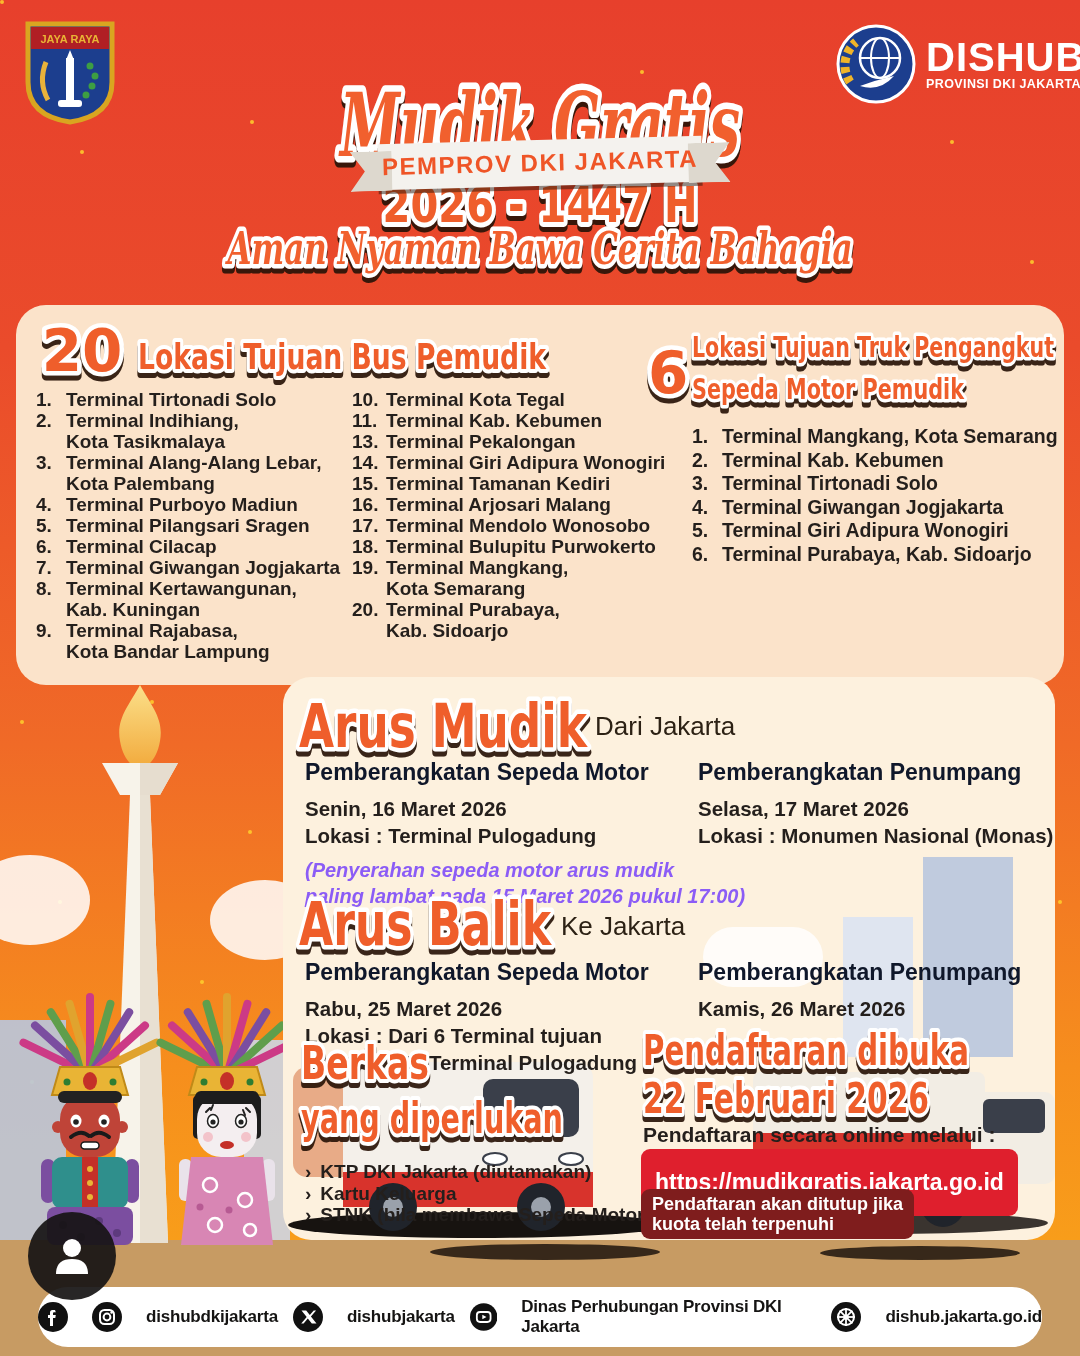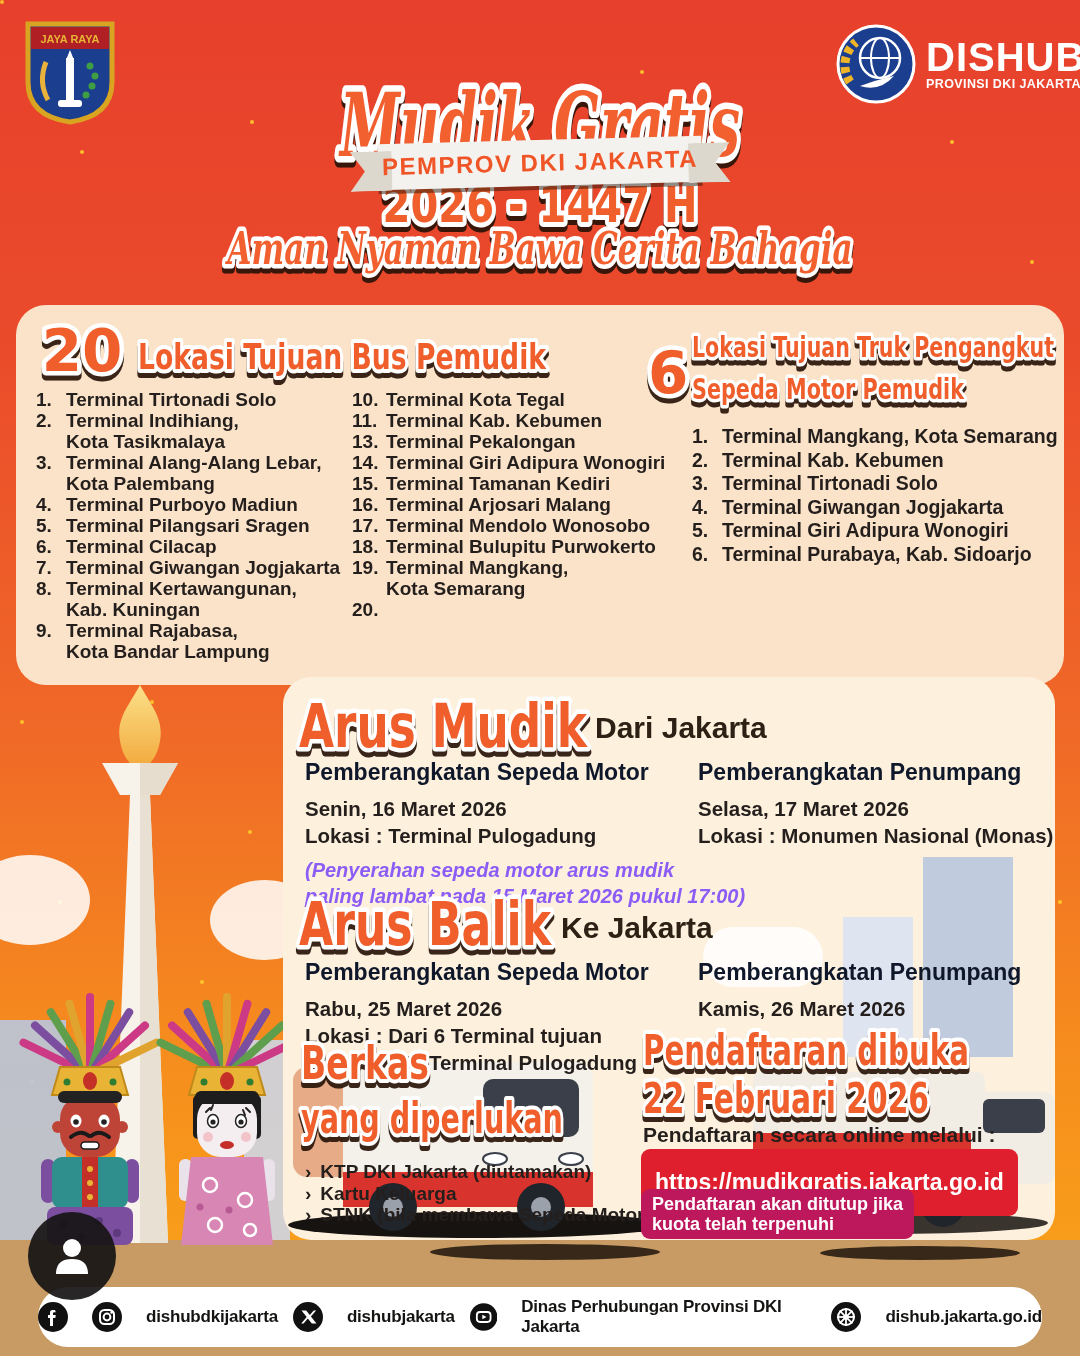--- a/index.html
+++ b/index.html
@@ -41,28 +41,28 @@
   .colB{left:336px;top:84px}
   .colB .n{width:34px}
   .truckList{left:676px;top:120px}
   .truckList .li{font-size:19.5px;line-height:23.5px}
   .sh{color:#0f172a;font-size:23px;font-weight:800;margin-bottom:9px}
   .date,.loc{font-size:20.5px;font-weight:700;color:#241f1c;line-height:27px}
   .loc2{display:block;margin-left:92px}
   .balikR .loc2{margin-left:118px}
   .note{margin-top:8px;font-size:20px;font-style:italic;font-weight:700;line-height:26px;
     white-space:pre-line;color:#8b5cf6}
-  .amSub,.abSub{font-size:30px;font-weight:700;color:#2c2114;z-index:3}
+  .amSub,.abSub{font-size:26px;font-weight:400;color:#2c2114;z-index:3}
   .txtblock{z-index:3}
   .berkasList{left:22px;top:484px;z-index:3}
   .bi{display:flex;gap:9px;font-size:19px;font-weight:700;line-height:21.5px;color:#241f1c}
   .onlineLabel{left:360px;top:446px;font-size:21px;font-weight:700;color:#241f1c;z-index:3}
   .urlPill{left:358px;top:472px;background:#df1f2d;color:#fff;font-size:23px;font-weight:700;
     padding:20px 14px;border-radius:9px;z-index:3}
-  .noteBox{left:358px;top:512px;background:#be185d;color:#fff;font-size:18px;font-weight:700;
+  .noteBox{left:358px;top:512px;background:#7f1d1d;color:#fff;font-size:18px;font-weight:700;
     line-height:20px;padding:5px 11px;border-radius:9px;white-space:pre-line;z-index:3}
   .pill{left:38px;top:1287px;width:1004px;height:60px;background:#fff;border-radius:32px;
     display:flex;align-items:center;justify-content:center;gap:15px;z-index:5}
   .fi{display:flex;align-items:center;gap:24px;font-size:17px;font-weight:700;color:#151413;
     letter-spacing:-.2px}
   .avatar{left:28px;top:1212px;width:88px;height:88px;border-radius:50%;
     background:rgba(22,20,20,.92);display:flex;align-items:center;justify-content:center;z-index:6}
   .shadowT{background:#1d140d;border-radius:50%;opacity:.85;z-index:1}
   .cloud{background:#fff;border-radius:50%;opacity:.85}
   .bldg{background:#b9c6de;opacity:.9}
@@ -302,20 +302,22 @@
           <span class="n">18.</span>
           <span class="t">Terminal Bulupitu Purwokerto</span>
         </div>
       <div class="li">
           <span class="n">19.</span>
           <span class="t">Terminal Mangkang,
 Kota Semarang</span>
         </div>
       <div class="li">
           <span class="n">20.</span>
+          <span class="t">Terminal Purabaya,
+Kab. Sidoarjo</span>
         </div>
     </div>
 
     <svg class="bub" style="left:606px;top:6px" width="442" height="112">
       <text class="bt" x="26" y="82" font-size="58" stroke-width="9" paint-order="stroke">6</text>
       <text class="bt" x="70" y="46" font-size="28.5" stroke-width="7" paint-order="stroke" textLength="362" lengthAdjust="spacingAndGlyphs">Lokasi Tujuan Truk Pengangkut</text>
       <text class="bt" x="70" y="88" font-size="28.5" stroke-width="7" paint-order="stroke" textLength="272" lengthAdjust="spacingAndGlyphs">Sepeda Motor Pemudik</text>
     </svg>
     <div class="truckList">
       <div class="li">

